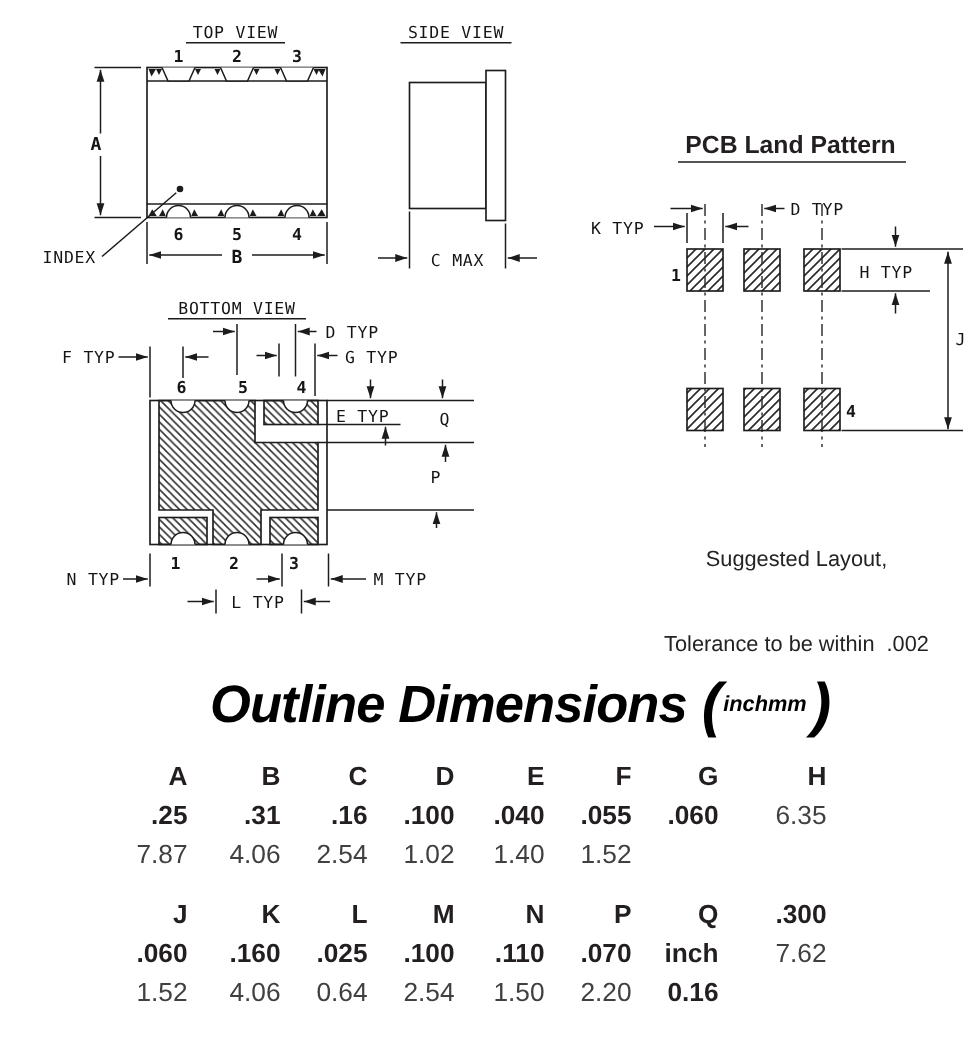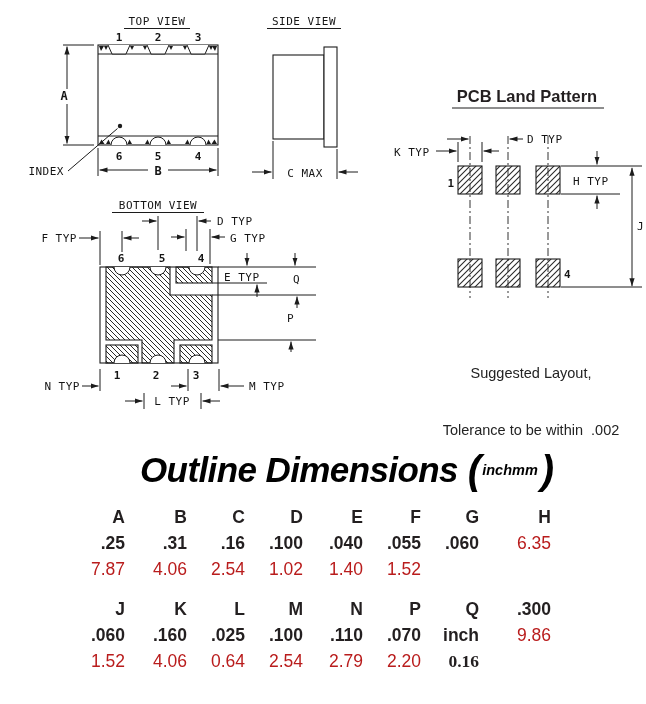--- a/index.html
+++ b/index.html
@@ -26,22 +26,22 @@
   .odims-title .big{font-size:35px;font-weight:700;letter-spacing:-0.6px;}
   .odims-title .paren{font-size:40px;font-weight:700;line-height:40px;margin-left:10px;}
   .odims-title .paren.close{margin-left:2px;}
   .unit-stack{display:inline-flex;flex-direction:row;align-items:flex-end;justify-content:center;
               font-size:14.5px;font-weight:700;line-height:14px;margin:0 1px;}
   .dims-tables{position:absolute;left:67px;top:504px;}
   .dtable{display:grid;grid-template-columns:58px 62px 58px 58px 60px 58px 58px 72px;
           grid-auto-rows:26px;}
   .dtable span{display:block;text-align:right;font-size:17.5px;line-height:26px;color:#231f20;}
   .dtable span.h,.dtable span.v{font-weight:700;}
-  .dtable span.m{font-weight:400;color:#b91c1c;}
-  .dtable span.m.wt{color:#231f20;font-weight:700;font-family:Liberation Serif, serif;}
+  .dtable span.m{font-weight:400;color:#404040;}
+  .dtable span.m.wt{color:#231f20;font-weight:700;}
   .t2{margin-top:14px;}
 </style>
 </head>
 <body>
 
 <div class="page">
 
 <svg width="646" height="432" viewBox="0 0 646 432">
   <defs>
     <pattern id="hF" width="6" height="6" patternUnits="userSpaceOnUse">
@@ -313,24 +313,24 @@
     <span class="h">P</span>
     <span class="h">Q</span>
     <span class="v">.300</span>
     <span class="v">.060</span>
     <span class="v">.160</span>
     <span class="v">.025</span>
     <span class="v">.100</span>
     <span class="v">.110</span>
     <span class="v">.070</span>
     <span class="v">inch</span>
-    <span class="m">9.86</span>
+    <span class="m">7.62</span>
     <span class="m">1.52</span>
     <span class="m">4.06</span>
     <span class="m">0.64</span>
     <span class="m">2.54</span>
-    <span class="m">2.79</span>
+    <span class="m">1.50</span>
     <span class="m">2.20</span>
     <span class="m wt">0.16</span>
   </div>
 </div>
 
 </div>
 
 </body></html>

